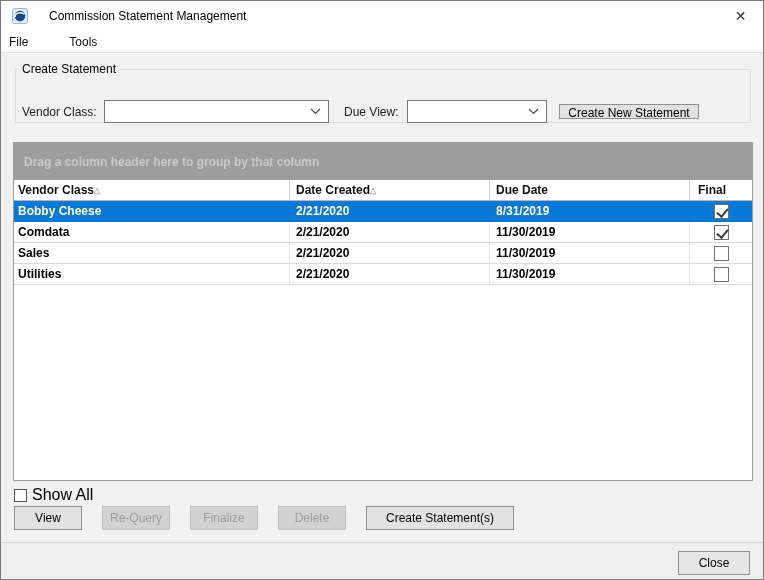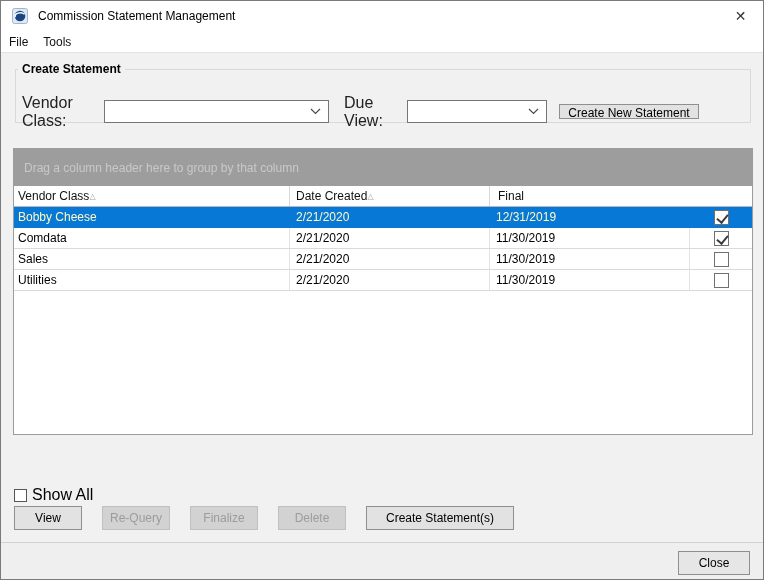--- a/index.html
+++ b/index.html
@@ -2,45 +2,45 @@
 <html><head>
 <meta charset="utf-8">
 <style>
   html,body{margin:0;padding:0;background:#cfcfcf;}
   *{box-sizing:border-box;font-family:"Liberation Sans",sans-serif;}
   .dialog{position:relative;width:764px;height:580px;background:#f1f1f1;border:1px solid #7a7a7a;overflow:hidden;}
 
   
   .titlebar{position:absolute;top:0;left:0;width:100%;height:30px;background:#ffffff;display:flex;align-items:center;}
   .app-icon{margin-left:11px;width:16px;height:16px;display:inline-block;line-height:0;}
-  .title{margin-left:10px;font-size:12px;color:#000;}
+  .title{margin-left:21px;font-size:12px;color:#000;}
   .close-x{margin-left:auto;width:45px;height:30px;border:0;background:transparent;font-size:14px;color:#333;cursor:pointer;padding:0;line-height:30px;}
 
   
-  .menubar{position:absolute;top:30px;left:0;width:100%;height:22px;background:#ffffff;border-bottom:1px solid #e2e2e2;display:flex;align-items:center;}
+  .menubar{position:absolute;top:30px;left:0;width:100%;height:22px;background:#ffffff;border-bottom:1px solid #e2e2e2;display:flex;align-items:center;gap:26px;}
   .menu-item{font-size:12px;color:#111;padding:3px 7px;margin-left:1px;cursor:default;}
 
   
   .groupbox{position:absolute;left:14px;top:61px;width:736px;height:61px;border:1px solid #d9d9d9;margin:0;padding:0;background:transparent;}
-  .groupbox legend{font-size:12px;font-weight:700;color:#000;padding:0 4px;margin-left:2px;}
+  .groupbox legend{font-size:12px;font-weight:400;color:#000;padding:0 4px;margin-left:2px;}
   .gb-row{position:absolute;left:6px;top:22px;height:27px;display:flex;align-items:center;}
-  .gb-label{font-size:16px;color:#222;}
+  .gb-label{font-size:12px;color:#222;}
   .lbl-vendor{width:82px;}
   .lbl-due{width:63px;margin-left:15px;}
   .combo{height:23px;background:#fff;border:1px solid #767676;display:flex;align-items:center;justify-content:space-between;padding:0 7px;cursor:default;}
   .combo-vendor{width:225px;}
   .combo-due{width:140px;}
   .combo-value{font-size:12px;color:#000;white-space:nowrap;overflow:hidden;}
   .chevron{line-height:0;}
 
   .btn{font-size:12px;color:#000;background:#e2e2e2;border:1px solid #8f8f8f;cursor:pointer;}
   .btn-create-new{margin-left:12px;width:140px;height:15px;}
 
   
-  .grid{position:absolute;left:12px;top:147px;width:740px;height:287px;border:1px solid #9c9c9c;background:#fff;display:flex;flex-direction:column;overflow:hidden;}
+  .grid{position:absolute;left:12px;top:141px;width:740px;height:339px;border:1px solid #9c9c9c;background:#fff;display:flex;flex-direction:column;overflow:hidden;font-weight:bold;}
   .groupband{height:37px;background:#9d9d9d;color:#c9c9c9;font-size:12px;display:flex;align-items:center;padding-left:10px;flex:0 0 auto;}
   .gridhead{height:21px;display:flex;background:#fff;border-bottom:1px solid #b7b7b7;flex:0 0 auto;}
   .hcell{display:flex;align-items:center;font-size:12px;color:#111;}
   .hcell span{white-space:nowrap;}
   .tri{font-size:8px;color:#a6a6a6;margin-right:2px;}
   .c0{width:276px;padding-left:4px;border-right:1px solid #d8d8d8;}
   .c1{width:200px;padding-left:6px;border-right:1px solid #d8d8d8;}
   .c2{width:200px;padding-left:6px;border-right:1px solid #d8d8d8;}
   .c3{flex:1;padding:0;}
   .hcell.c3{padding-left:8px;justify-content:flex-start;}
@@ -117,29 +117,32 @@
     <div class="groupband">Drag a column header here to group by that column</div>
     <div class="gridhead" id="gridhead">
         <div class="hcell c0">
           <span>Vendor Class</span>
           <span class="tri">△</span>
         </div>
         <div class="hcell c1">
           <span>Date Created</span>
           <span class="tri">△</span>
         </div>
+        <div class="hcell c2">
+          <span>Due Date</span>
+        </div>
         <div class="hcell c3">
           <span>Final</span>
         </div>
       </div>
     <div class="gridbody" id="gridbody">
         <div class="grow sel">
           <div class="cell c0">Bobby Cheese</div>
           <div class="cell c1">2/21/2020</div>
-          <div class="cell c2">12/31/2019</div>
+          <div class="cell c2">8/31/2019</div>
           <div class="cell c3 final-cell">
             <span class="gcb checked"></span>
           </div>
         </div>
         <div class="grow">
           <div class="cell c0">Comdata</div>
           <div class="cell c1">2/21/2020</div>
           <div class="cell c2">11/30/2019</div>
           <div class="cell c3 final-cell">
             <span class="gcb checked"></span>

